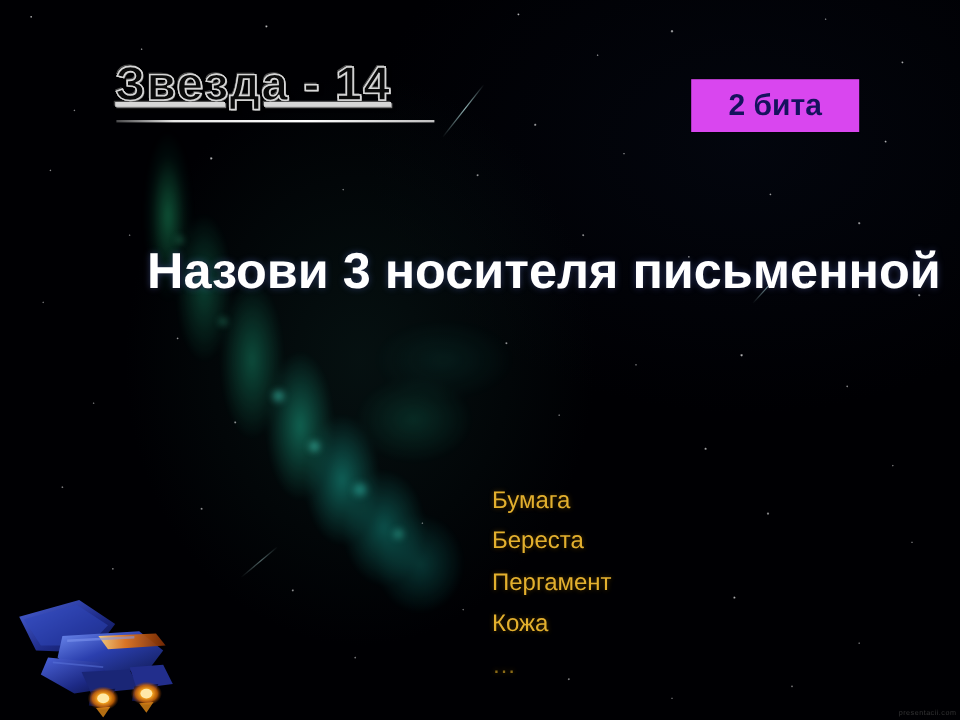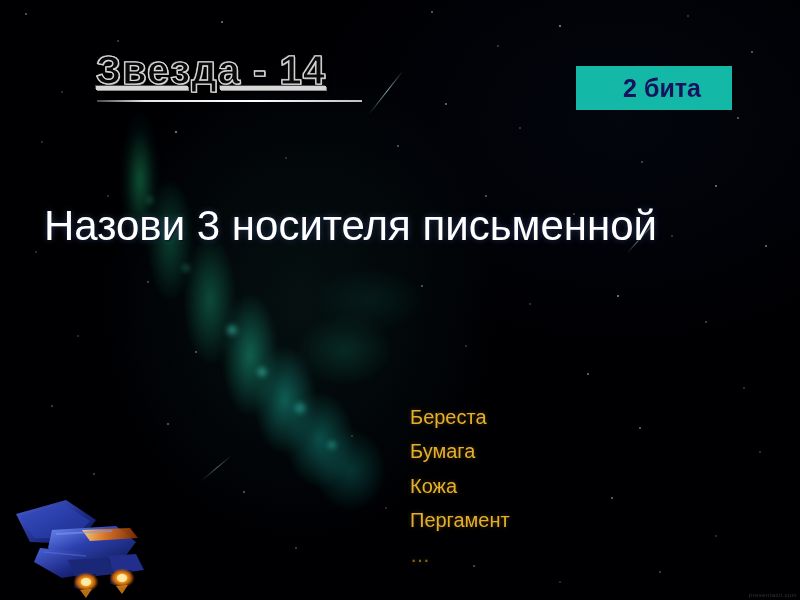--- a/index.html
+++ b/index.html
@@ -158,49 +158,49 @@
     background: linear-gradient(90deg, rgba(210,210,210,0.35) 0%, #e6e6e6 18%, #ffffff 60%, rgba(225,225,225,0.85) 100%);
   }
 
   
   #points-badge {
     position: absolute;
     left: 576px;
     top: 66px;
     width: 140px;
     height: 44px;
-    background: #14b8a6;
+    background: #d946ef;
     display: flex;
     align-items: center;
     justify-content: center;
     box-shadow: 0 0 0 1px rgba(0,0,0,0.25);
-    padding-left: 16px;
   }
   #points-badge-label {
     font-size: 25px;
     font-weight: 700;
     color: #16125e;
     line-height: 1;
     white-space: nowrap;
   }
 
   
   #question-block {
     position: absolute;
     left: 44px;
     top: 198px;
     width: 740px;
   }
   .question-line {
     color: #ffffff;
     font-size: 42px;
-    font-weight: 400;
+    font-weight: 700;
     line-height: 1.33;
     white-space: nowrap;
     text-shadow: 0 0 6px rgba(120,150,255,0.35), 1px 1px 2px rgba(0,0,0,0.9);
+    text-align: right;
   }
   #question-line-2 { padding-left: 32px; }
 
   
   #answer-list {
     position: absolute;
     left: 410px;
     top: 400px;
     width: 300px;
   }
@@ -257,24 +257,24 @@
 
   <div id="points-badge">
     <span id="points-badge-label">2 бита</span>
   </div>
 
   <div id="question-block">
     <div class="question-line" id="question-line-1">Назови 3 носителя письменной</div>
   </div>
 
   <div id="answer-list">
+    <div class="answer-item">Бумага</div>
     <div class="answer-item">Береста</div>
-    <div class="answer-item">Бумага</div>
+    <div class="answer-item">Пергамент</div>
     <div class="answer-item">Кожа</div>
-    <div class="answer-item">Пергамент</div>
     <div class="answer-item is-ellipsis">…</div>
   </div>
 
   <svg id="spaceship" viewBox="0 0 168 112" aria-hidden="true">
     <defs>
       <linearGradient id="hullGrad" x1="0" y1="0" x2="1" y2="1">
         <stop offset="0%" stop-color="#6f8cf0"></stop>
         <stop offset="45%" stop-color="#2b3fae"></stop>
         <stop offset="100%" stop-color="#101a55"></stop>
       </linearGradient>

